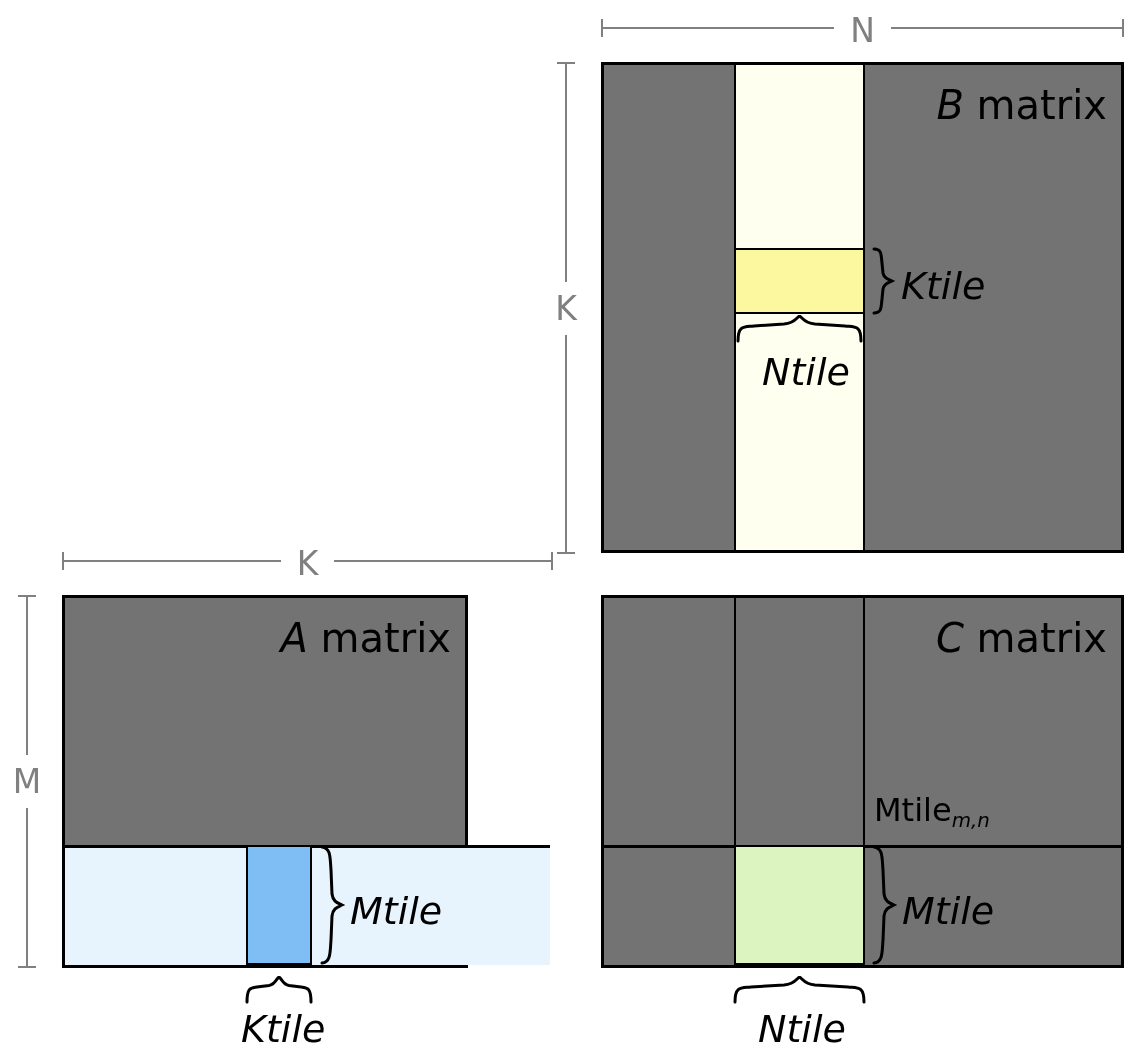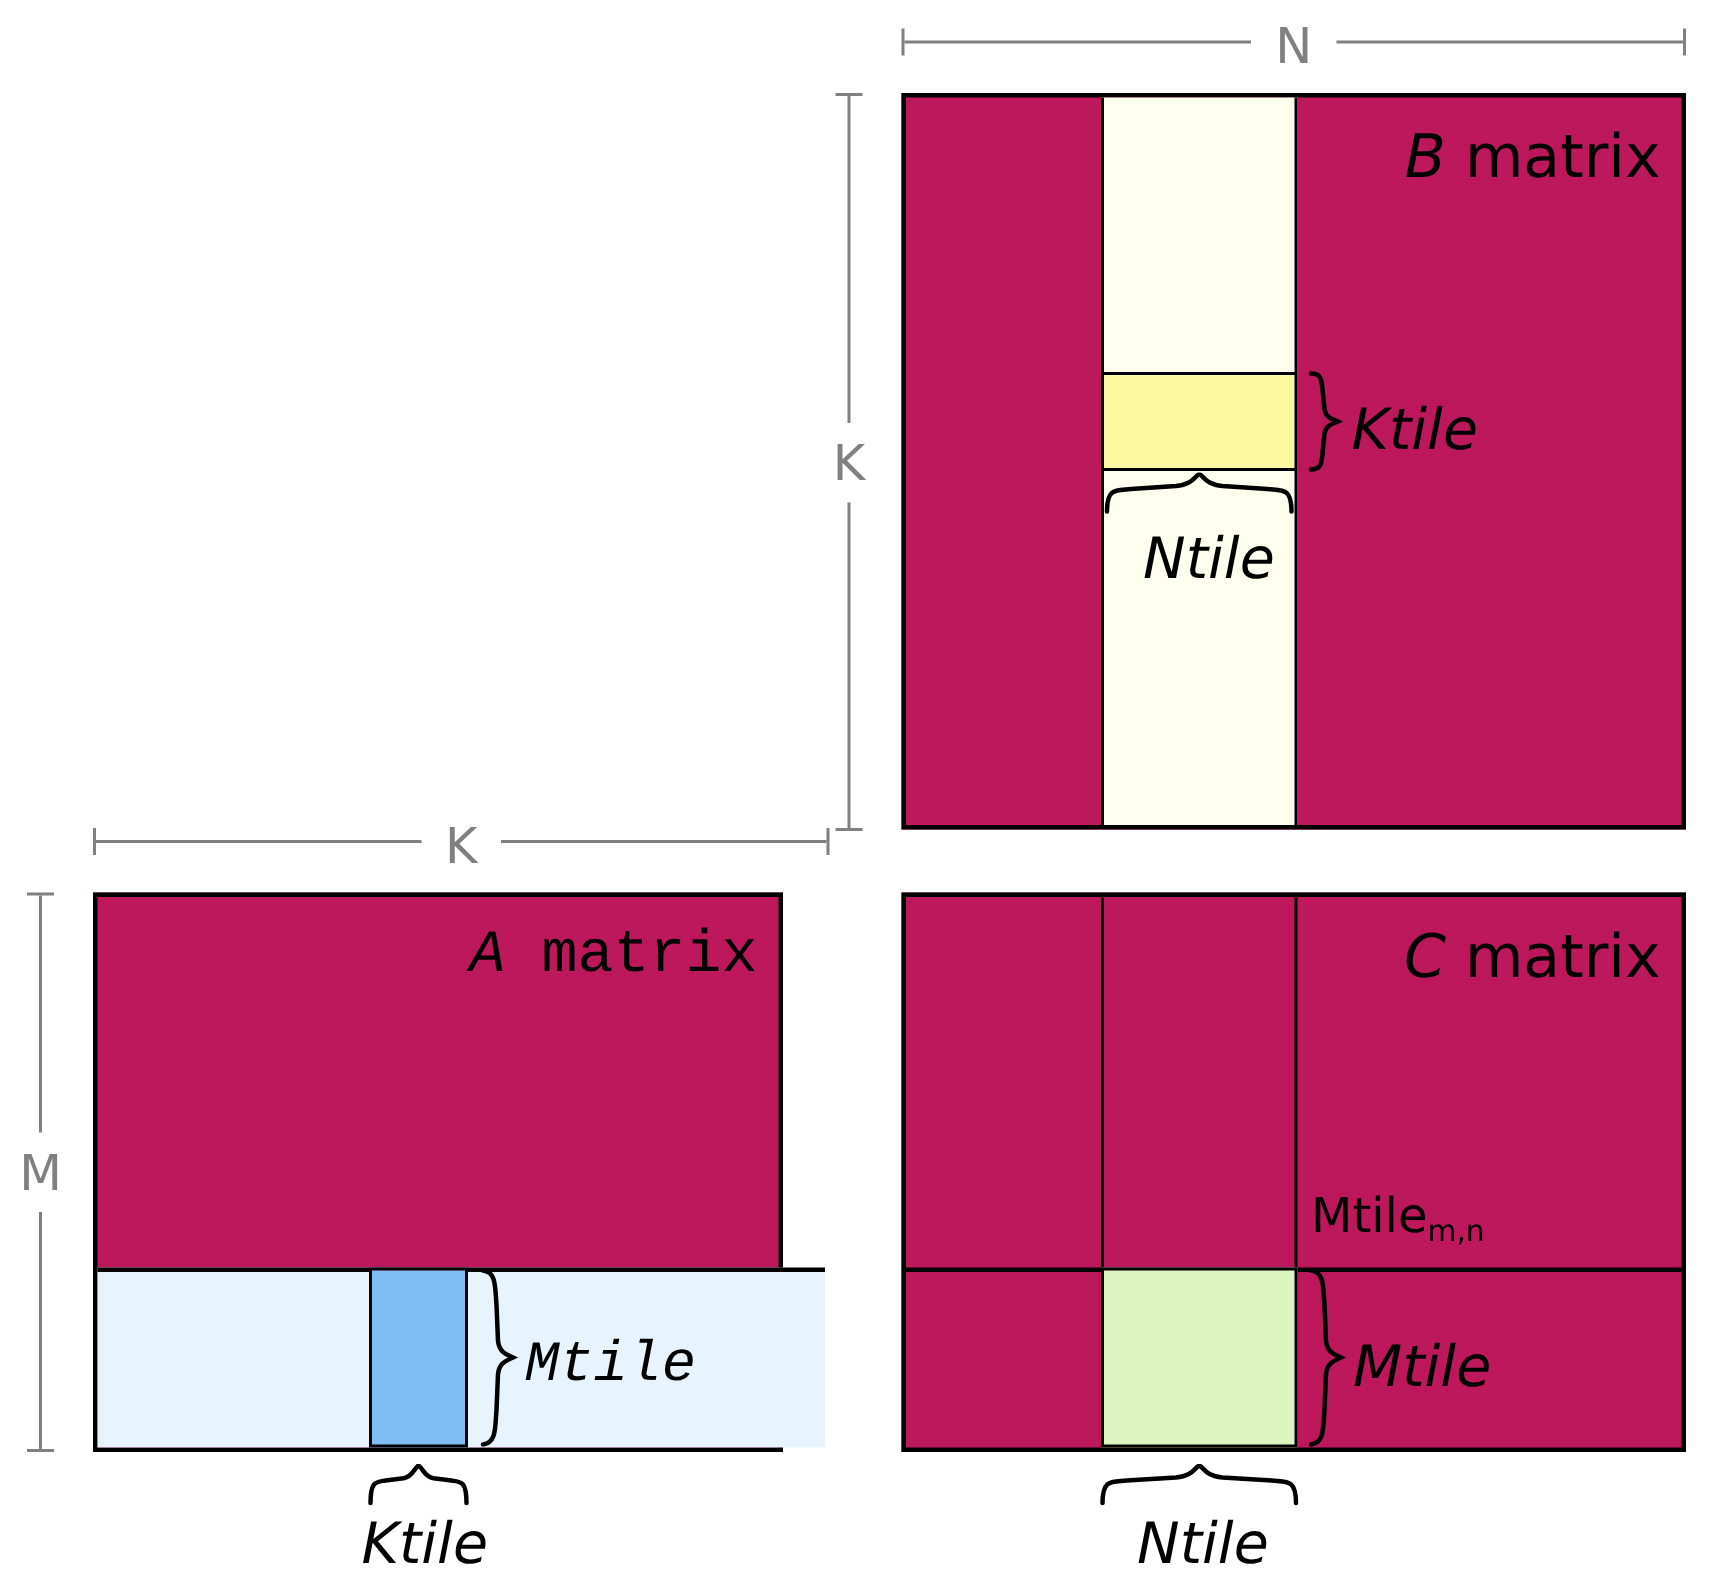--- a/index.html
+++ b/index.html
@@ -16,21 +16,21 @@
     height: 1050px;
     background: #ffffff;
     overflow: hidden;
   }
 
   
   .matrix-box {
     position: absolute;
     box-sizing: border-box;
     border: 3px solid #000000;
-    background: #be185d;
+    background: #737373;
   }
 
   
   .fill {
     position: absolute;
     box-sizing: border-box;
   }
 
   
   .vline {
@@ -65,20 +65,21 @@
 
   
   .block-label {
     position: absolute;
     font-size: 32px;
     color: #000000;
     white-space: nowrap;
     line-height: 1;
   }
   .block-label sub {
+    font-style: italic;
     font-size: 0.62em;
     vertical-align: baseline;
     position: relative;
     top: 0.30em;
   }
 
   
   .tile-label {
     position: absolute;
     font-size: 38px;
@@ -201,21 +202,21 @@
   </div>
 
   <div class="dim-v" style="left:9px; top:595px; width:36px; height:373px;">
     <div class="cap"></div>
     <div class="seg"></div>
     <div class="dim-text">M</div>
     <div class="seg"></div>
     <div class="cap"></div>
   </div>
 
-  <div class="matrix-box" style="left:62px; top:595px; width:460px; height:373px;font-family:Liberation Mono, monospace;">
+  <div class="matrix-box" style="left:62px; top:595px; width:406px; height:373px;">
 
     <div class="fill" style="left:0px; top:247px; width:485px; height:120px; background:#e8f4fd;"></div>
 
     <div class="hline" style="left:0px; top:247px; width:485px;"></div>
 
     <div class="tile" style="left:181px; top:247px; width:66px; height:120px; background:#7fbdf5;"></div>
 
     <div class="matrix-label" style="right:14px; top:20px;">
       <span class="mvar">A</span>
       <span>matrix</span>

